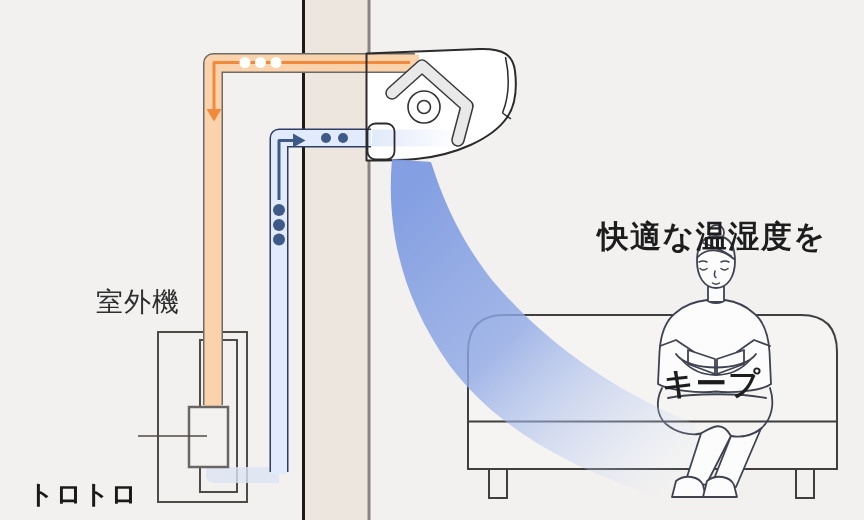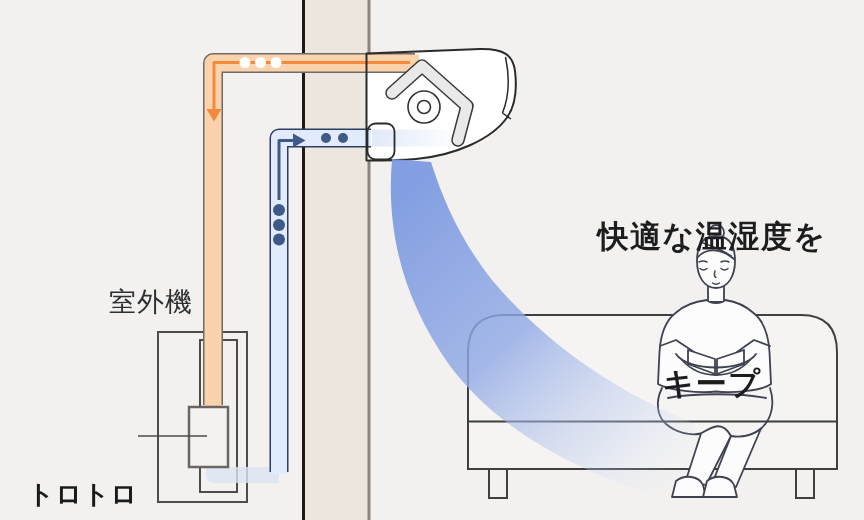--- a/index.html
+++ b/index.html
@@ -10,21 +10,21 @@
   }
   .stage{position:relative;width:864px;height:520px;}
   .stage svg{position:absolute;left:0;top:0;}
   .label{position:absolute;white-space:pre;}
   .headline{
     left:558px;top:114px;width:308px;
     text-align:center;font-weight:bold;font-size:31px;line-height:49px;
     letter-spacing:1.5px;color:#1d1d1d;
   }
   .outdoor-label{
-    left:96px;top:284px;width:110px;text-align:center;
+    left:96px;top:284px;width:110px;
     font-size:27px;color:#2f2f2f;letter-spacing:1px;
   }
   .operation-label{
     left:24px;top:397px;width:118px;text-align:center;
     font-weight:bold;font-size:26px;line-height:39px;color:#1a1a1a;letter-spacing:1px;
   }
 </style>
 </head>
 <body>
 

